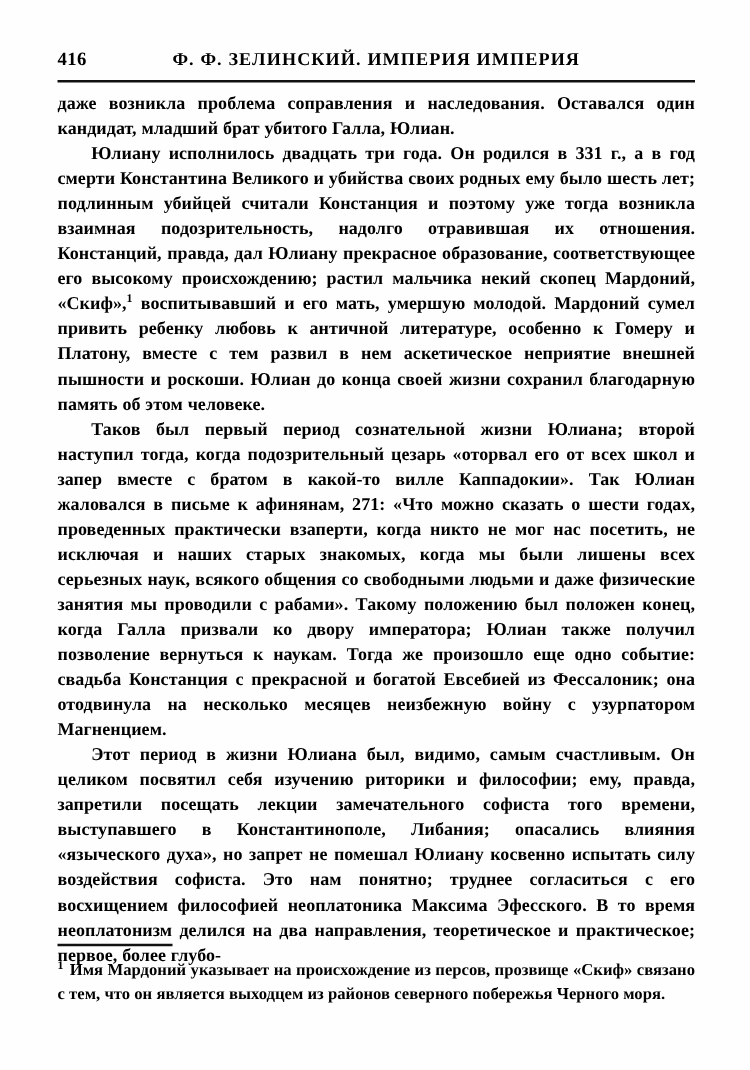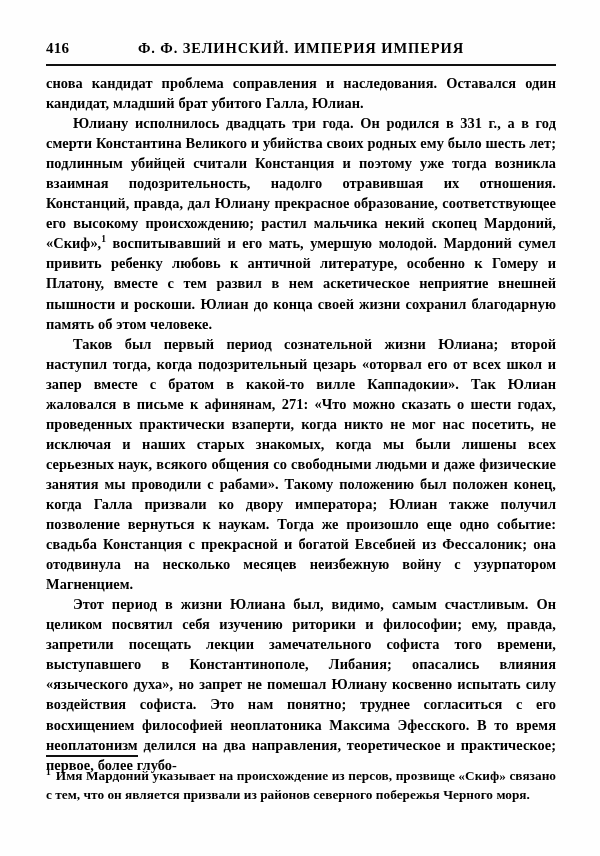--- a/index.html
+++ b/index.html
@@ -132,24 +132,24 @@
 
 <div class="page">
 
   <div class="running-head">
     <span class="folio">416</span>
     <span class="head-title">Ф. Ф. ЗЕЛИНСКИЙ. ИМПЕРИЯ ИМПЕРИЯ</span>
   </div>
   <div class="head-rule"></div>
 
   <div class="body-block">
-    <p class="para">снова кандидат проблема соправления и наследования. Оставался один кандидат, младший брат убитого Галла, Юлиан.</p>
+    <p class="para">даже возникла проблема соправления и наследования. Оставался один кандидат, младший брат убитого Галла, Юлиан.</p>
     <p class="para indent"><span>Юлиану исполнилось двадцать три года. Он родился в 331 г., а в год смерти Константина Великого и убийства своих родных ему было шесть лет; подлинным убийцей считали Констанция и поэтому уже тогда возникла взаимная подозрительность, надолго отравившая их отношения. Констанций, правда, дал Юлиану прекрасное образование, соответствующее его высокому происхождению; растил мальчика некий скопец Мардоний, «Скиф»,</span><sup class="fn-ref">1</sup><span> воспитывавший и его мать, умершую молодой. Мардоний сумел привить ребенку любовь к античной литературе, особенно к Гомеру и Платону, вместе с тем развил в нем аскетическое неприятие внешней пышности и роскоши. Юлиан до конца своей жизни сохранил благодарную память об этом человеке.</span></p>
     <p class="para indent">Таков был первый период сознательной жизни Юлиана; второй наступил тогда, когда подозрительный цезарь «оторвал его от всех школ и запер вместе с братом в какой-то вилле Каппадокии». Так Юлиан жаловался в письме к афинянам, 271: «Что можно сказать о шести годах, проведенных практически взаперти, когда никто не мог нас посетить, не исключая и наших старых знакомых, когда мы были лишены всех серьезных наук, всякого общения со свободными людьми и даже физические занятия мы проводили с рабами». Такому положению был положен конец, когда Галла призвали ко двору императора; Юлиан также получил позволение вернуться к наукам. Тогда же произошло еще одно событие: свадьба Констанция с прекрасной и богатой Евсебией из Фессалоник; она отодвинула на несколько месяцев неизбежную войну с узурпатором Магненцием.</p>
     <p class="para indent">Этот период в жизни Юлиана был, видимо, самым счастливым. Он целиком посвятил себя изучению риторики и философии; ему, правда, запретили посещать лекции замечательного софиста того времени, выступавшего в Константинополе, Либания; опасались влияния «языческого духа», но запрет не помешал Юлиану косвенно испытать силу воздействия софиста. Это нам понятно; труднее согласиться с его восхищением философией неоплатоника Максима Эфесского. В то время неоплатонизм делился на два направления, теоретическое и практическое; первое, более глубо-</p>
   </div>
 
   <div class="footnote-rule"></div>
   <div class="footnote-block">
-    <p class="footnote"><span class="fn-marker">1</span><span>Имя Мардоний указывает на происхождение из персов, прозвище «Скиф» связано с тем, что он является призвали из районов северного побережья Черного моря.</span></p>
+    <p class="footnote"><span class="fn-marker">1</span><span>Имя Мардоний указывает на происхождение из персов, прозвище «Скиф» связано с тем, что он является выходцем из районов северного побережья Черного моря.</span></p>
   </div>
 
 </div>
 
 </body></html>

